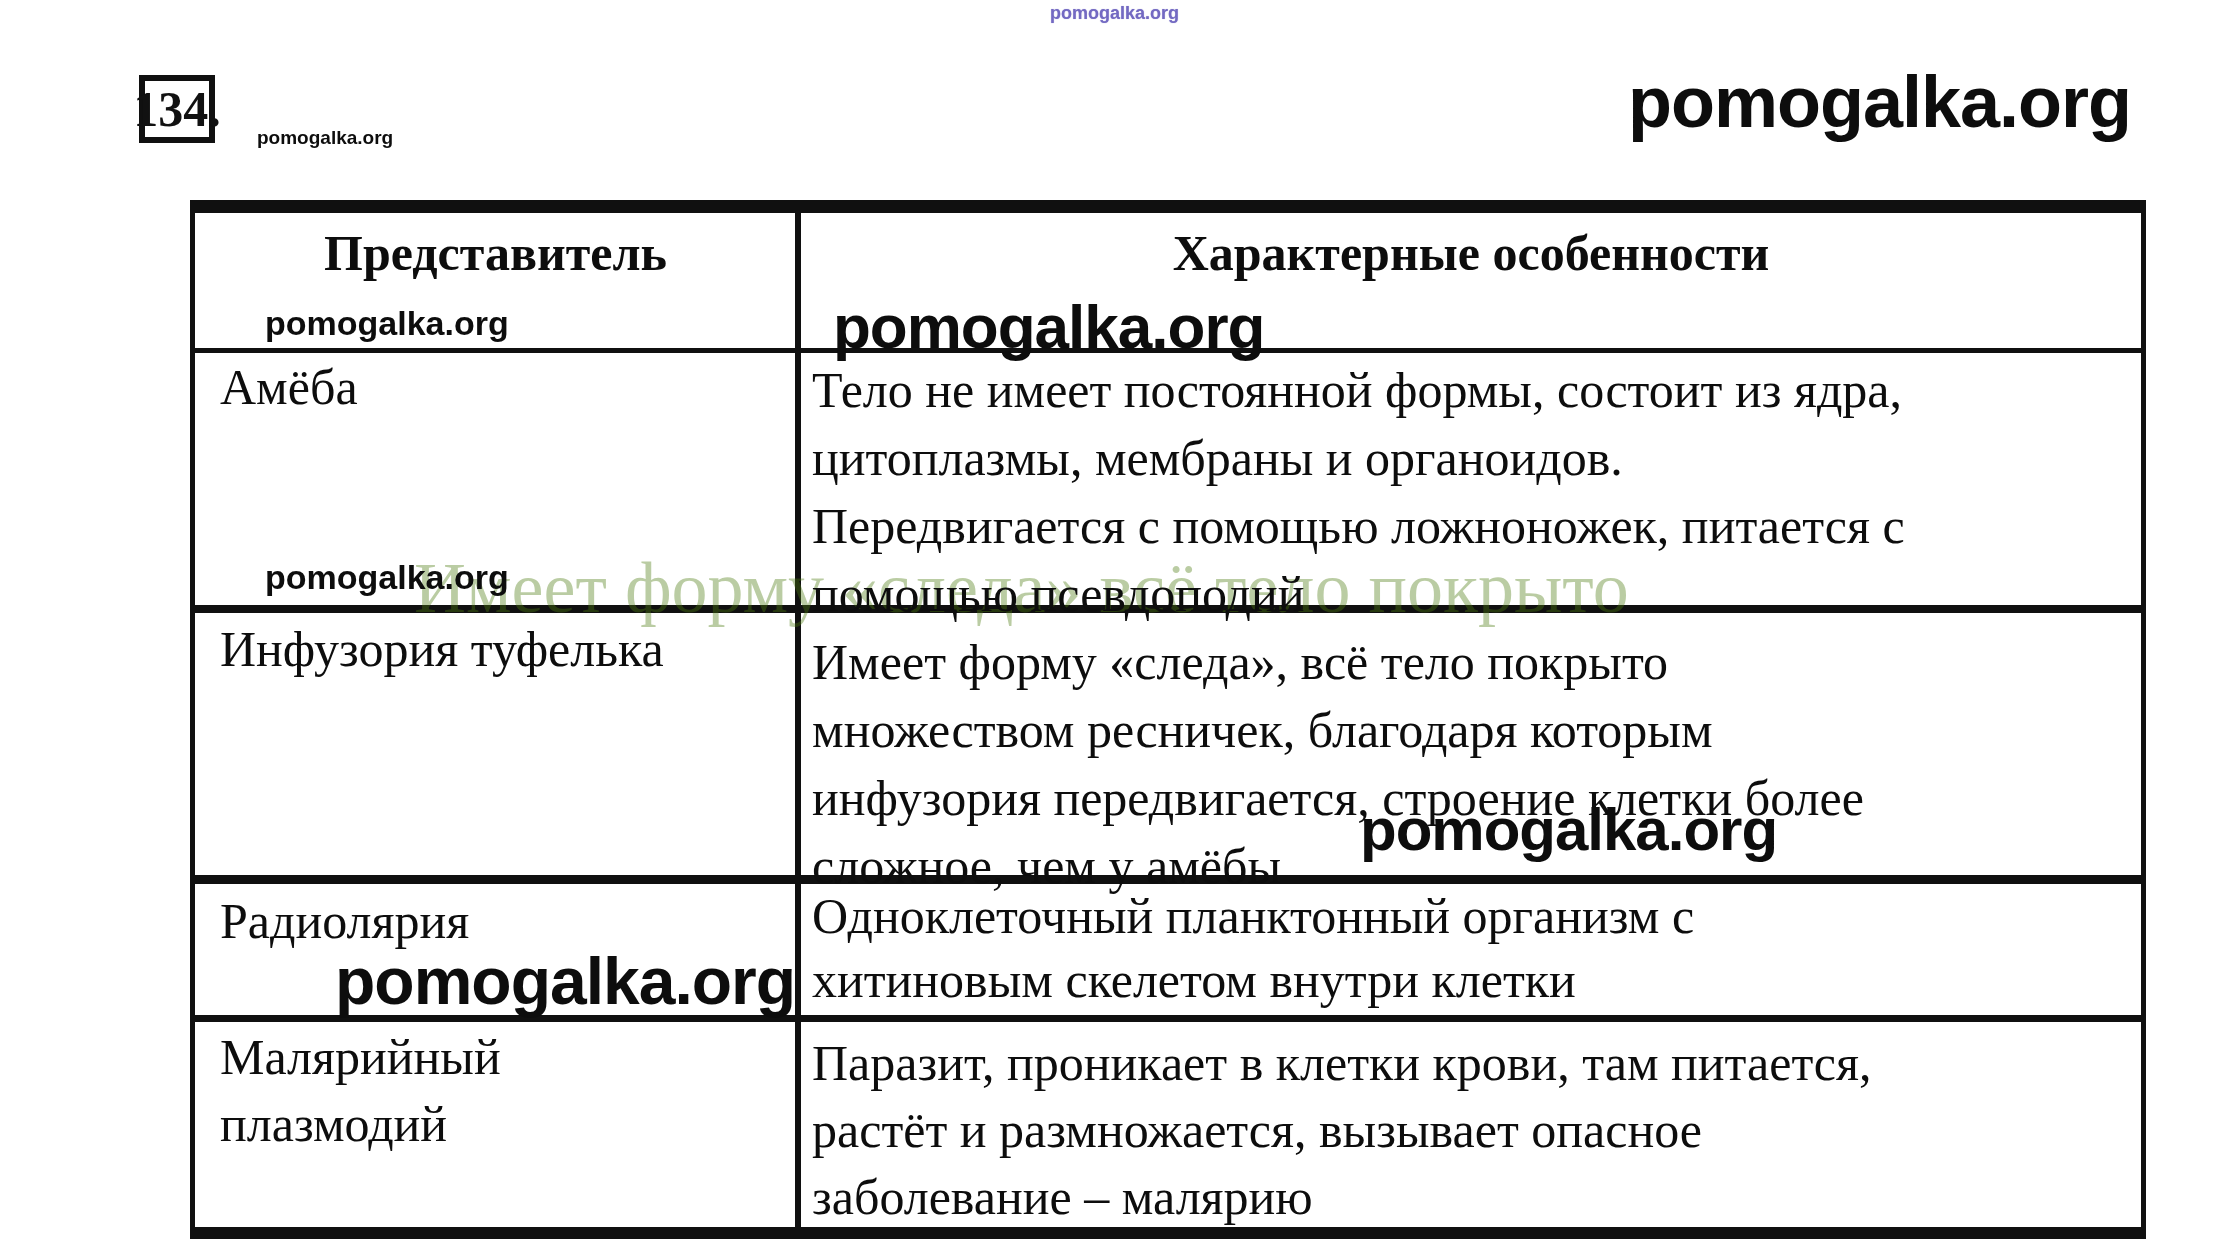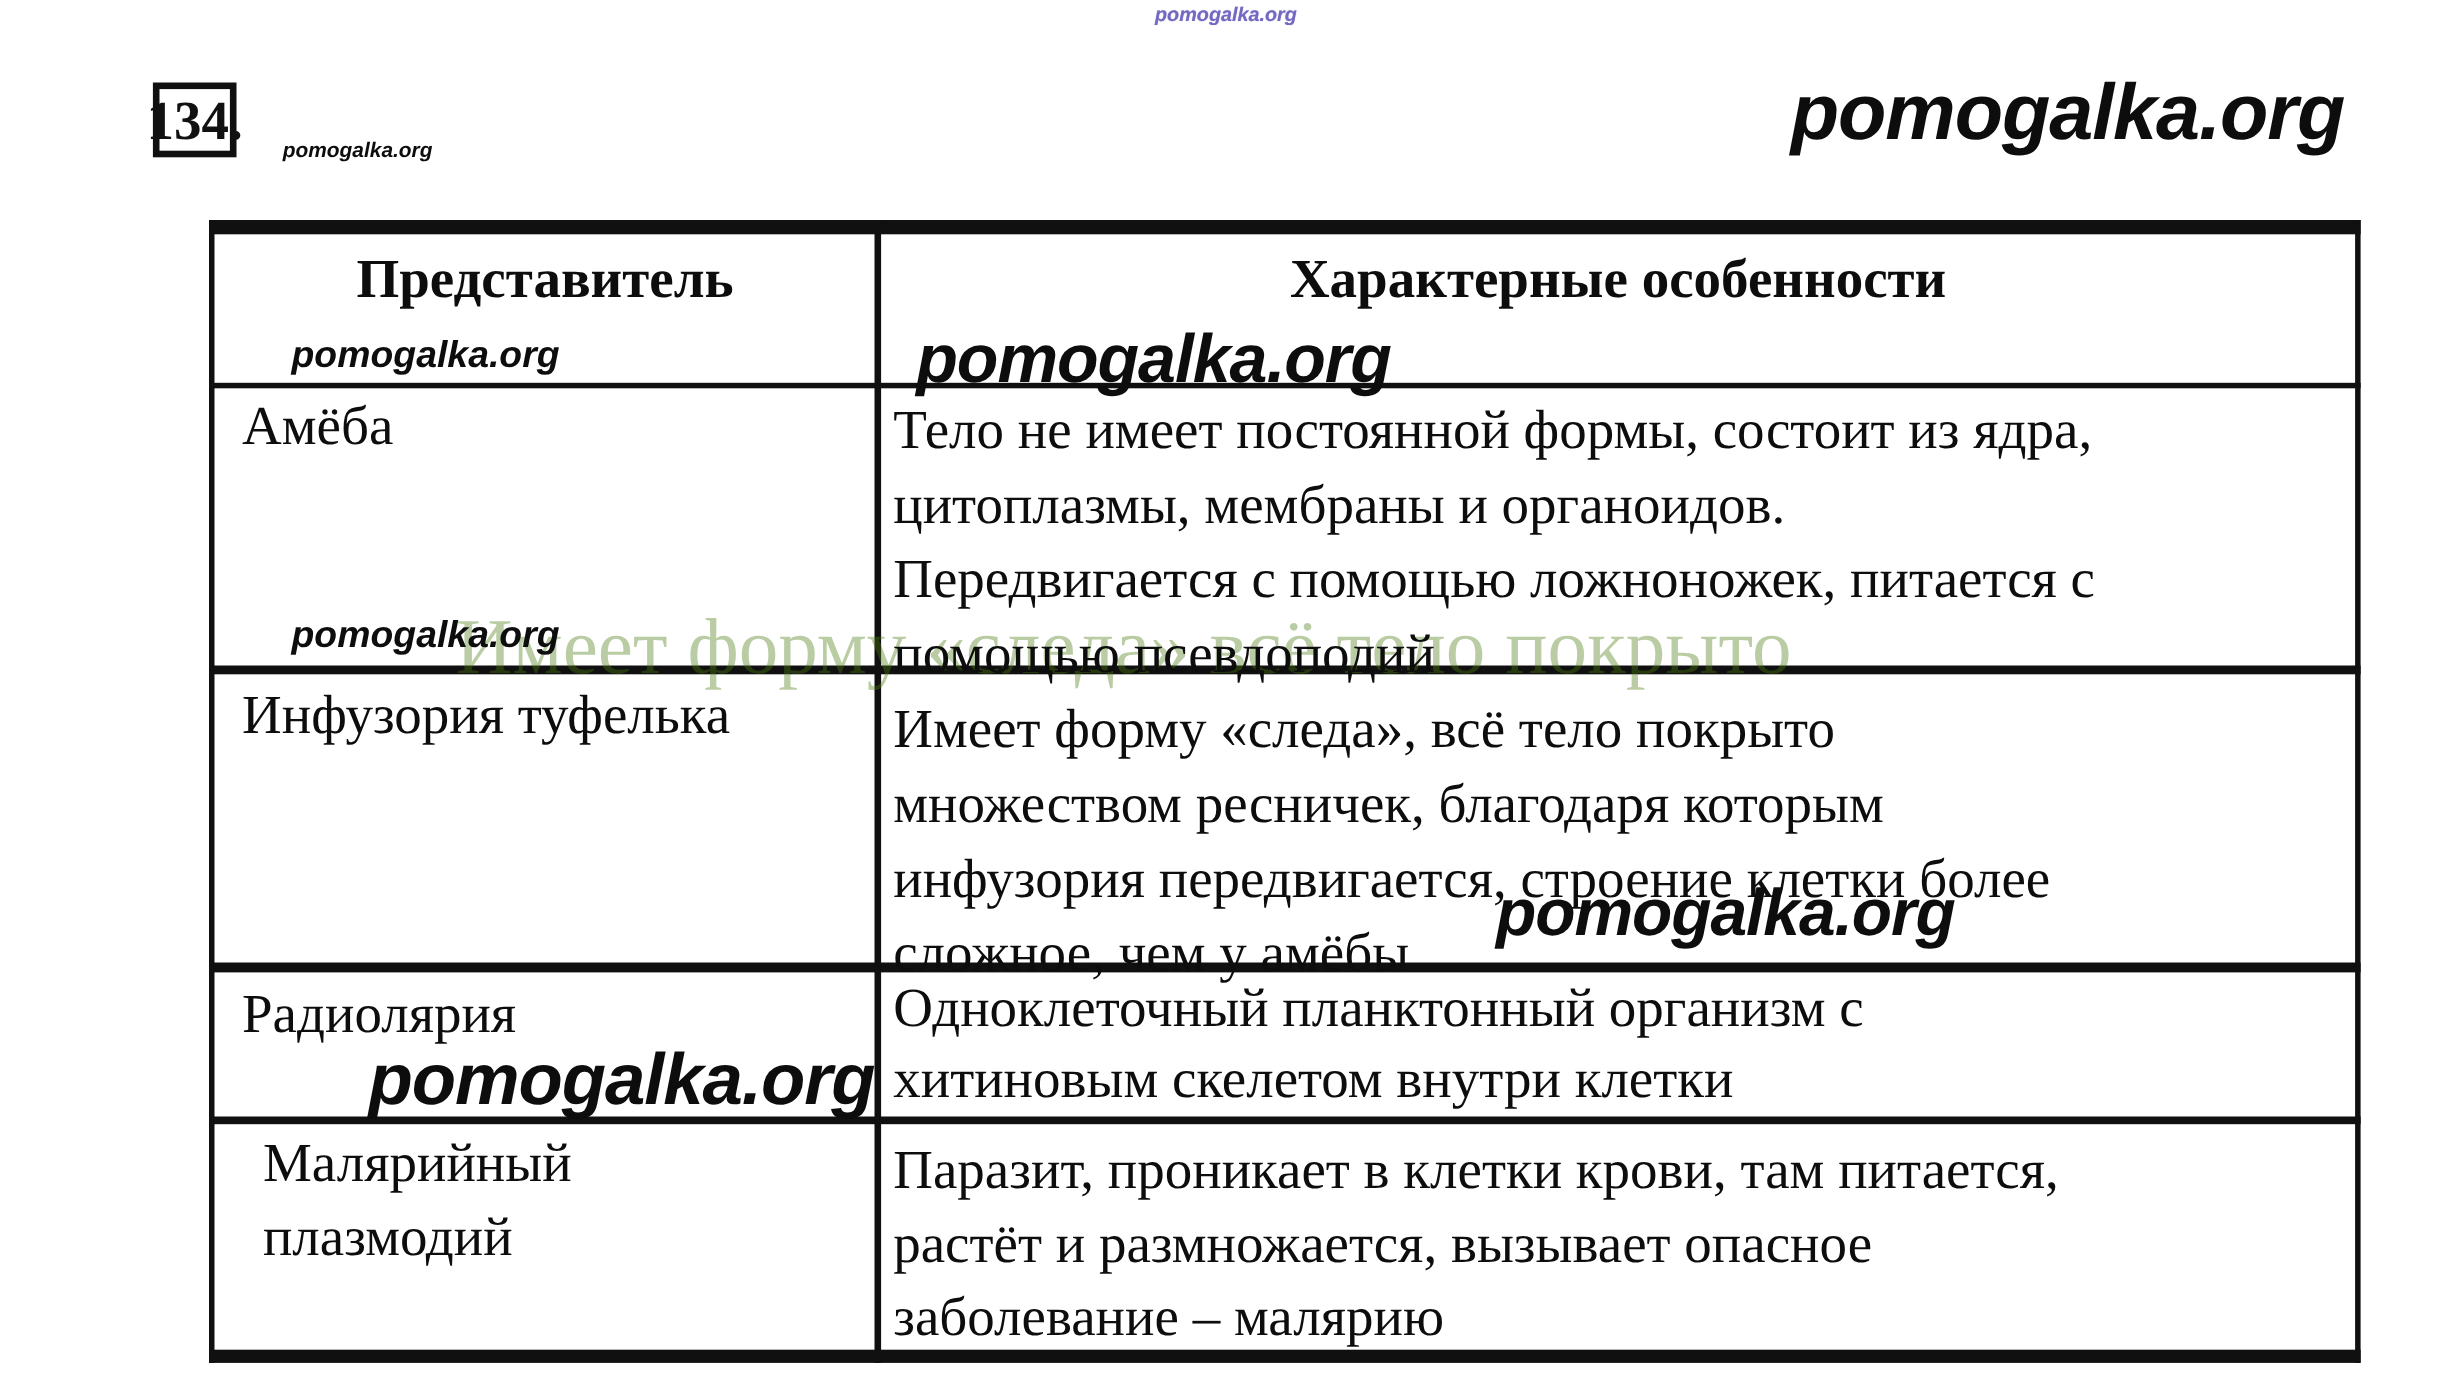--- a/index.html
+++ b/index.html
@@ -22,21 +22,21 @@
   .v-div      {left:795px;top:200px;width:6px;height:1039px;}
   .v-right    {left:2141px;top:200px;width:5px;height:1039px;}
 
   
   .num-box{left:139px;top:75px;width:76px;height:68px;border:6px solid #101010;
            box-sizing:border-box;display:flex;align-items:center;justify-content:center;
            font-weight:bold;font-size:50px;z-index:4;}
 
   
   .wm{font-family:"Liberation Sans",sans-serif;font-weight:bold;color:#0d0d0d;
-      white-space:nowrap;z-index:4;line-height:1;font-style:italic;}
+      white-space:nowrap;z-index:4;line-height:1;}
   .wm-box-side   {left:257px; top:128px; font-size:19px;}
   .wm-top-purple {left:1050px;top:4px;   font-size:18px;color:#5b50b8;opacity:.85;
                   text-shadow:0 0 1px rgba(91,80,184,.6);}
   .wm-top-right  {left:1628px;top:66px;  font-size:72px;letter-spacing:-1px;}
   .wm-hdr-left   {left:265px; top:306px; font-size:34px;}
   .wm-hdr-right  {left:833px; top:296px; font-size:62px;letter-spacing:-1px;}
   .wm-r1-left    {left:265px; top:560px; font-size:34px;}
   .wm-r2-inline  {left:1360px;top:800px; font-size:60px;letter-spacing:-1px;}
   .wm-r3-big     {left:335px; top:948px; font-size:66px;letter-spacing:-1px;}
 
@@ -49,21 +49,21 @@
   .hdr {font-weight:bold;text-align:center;font-size:50px;}
   .hdr-left {left:196px;top:220px;width:599px;}
   .hdr-right{left:801px;top:220px;width:1340px;}
 
   .c-r1-left {left:220px;top:354px;width:560px;}
   .c-r1-right{left:812px;top:356px;width:1320px;line-height:68px;}
   .c-r2-left {left:220px;top:616px;width:560px;}
   .c-r2-right{left:812px;top:628px;width:1320px;line-height:68px;}
   .c-r3-left {left:220px;top:888px;width:560px;}
   .c-r3-right{left:812px;top:884px;width:1320px;line-height:64px;}
-  .c-r4-left {left:220px;top:1024px;width:560px;margin-left:19px;}
+  .c-r4-left {left:220px;top:1024px;width:560px;}
   .c-r4-right{left:812px;top:1030px;width:1320px;line-height:67px;}
   .tline{white-space:nowrap;}
 </style>
 </head>
 <body>
 
 <div id="page">
 
   <div class="abs num-box serif">
     <span>134.</span>

